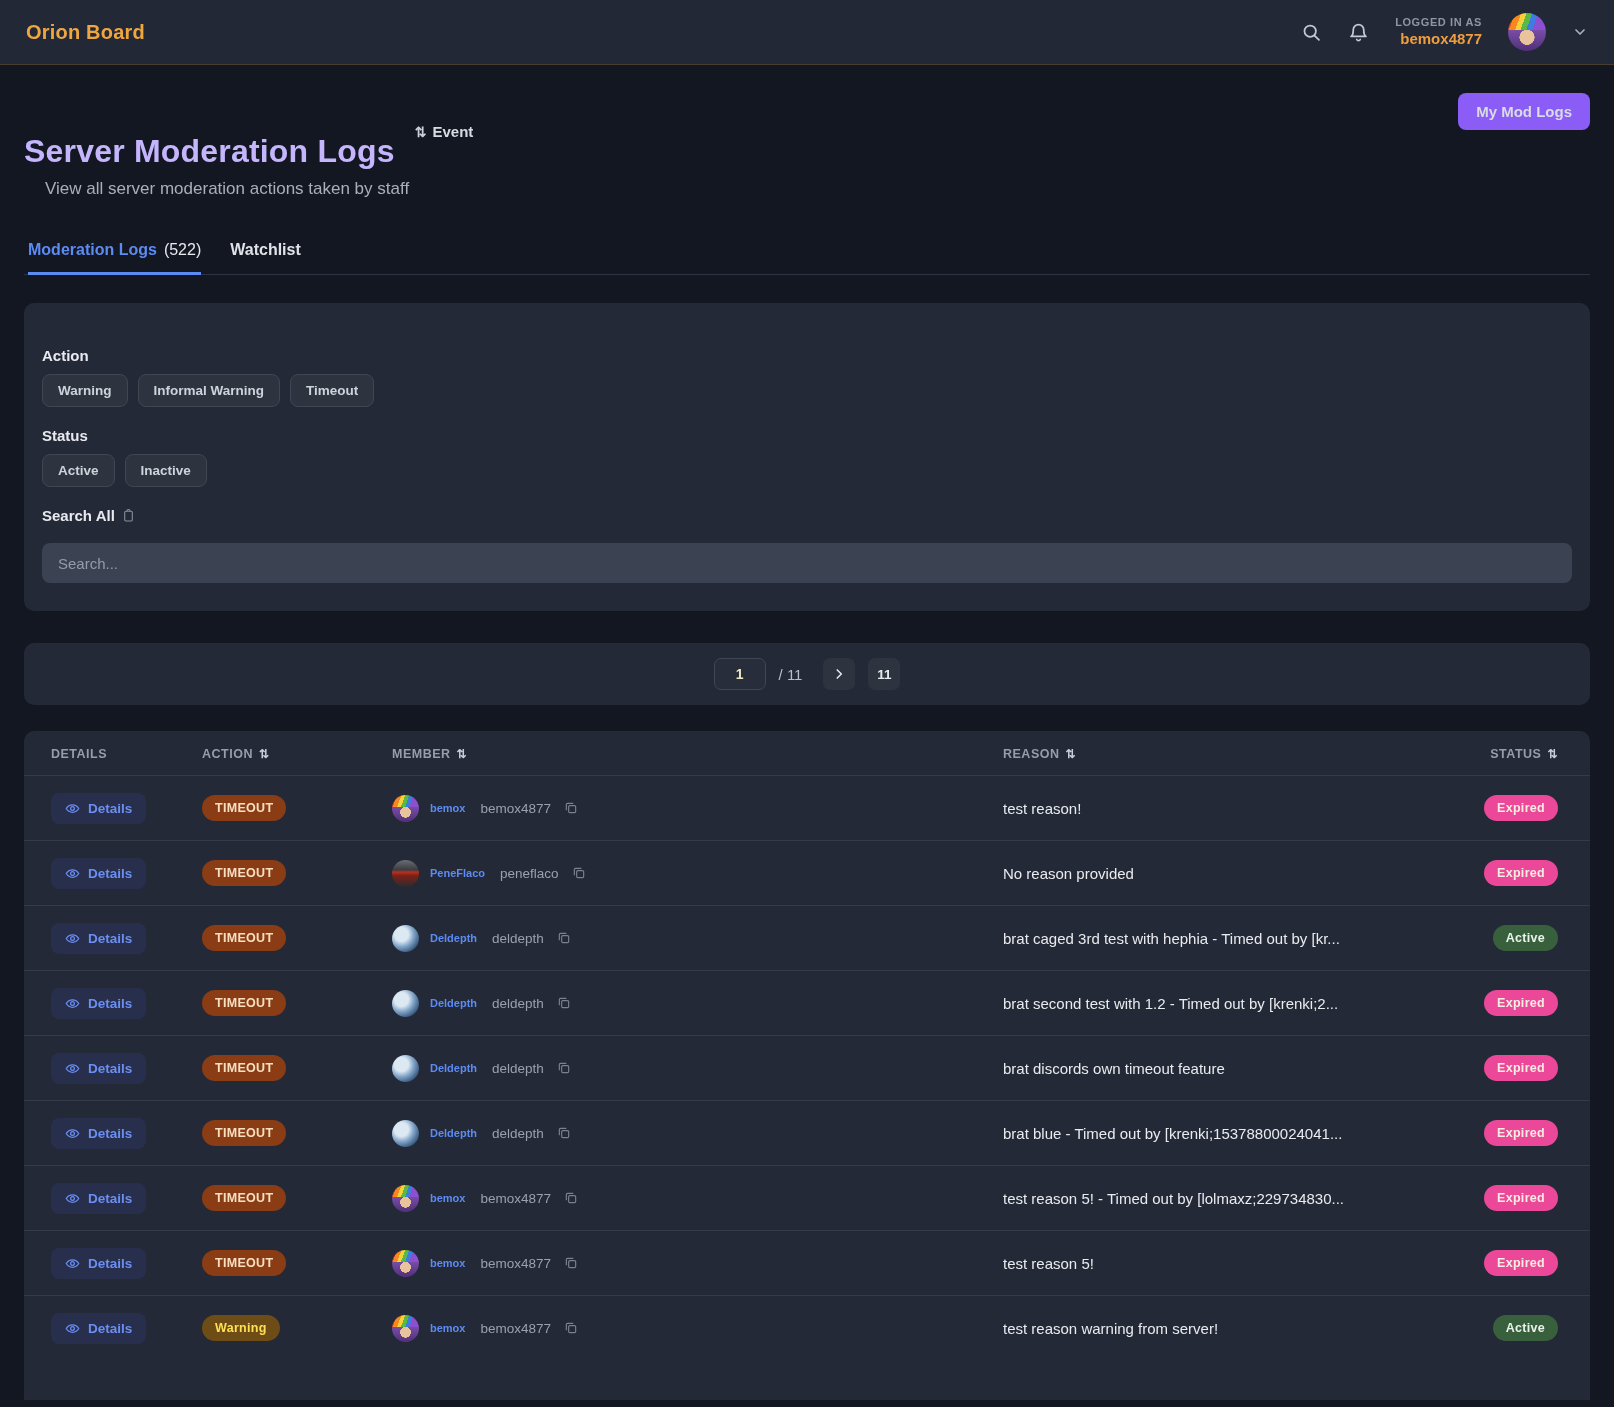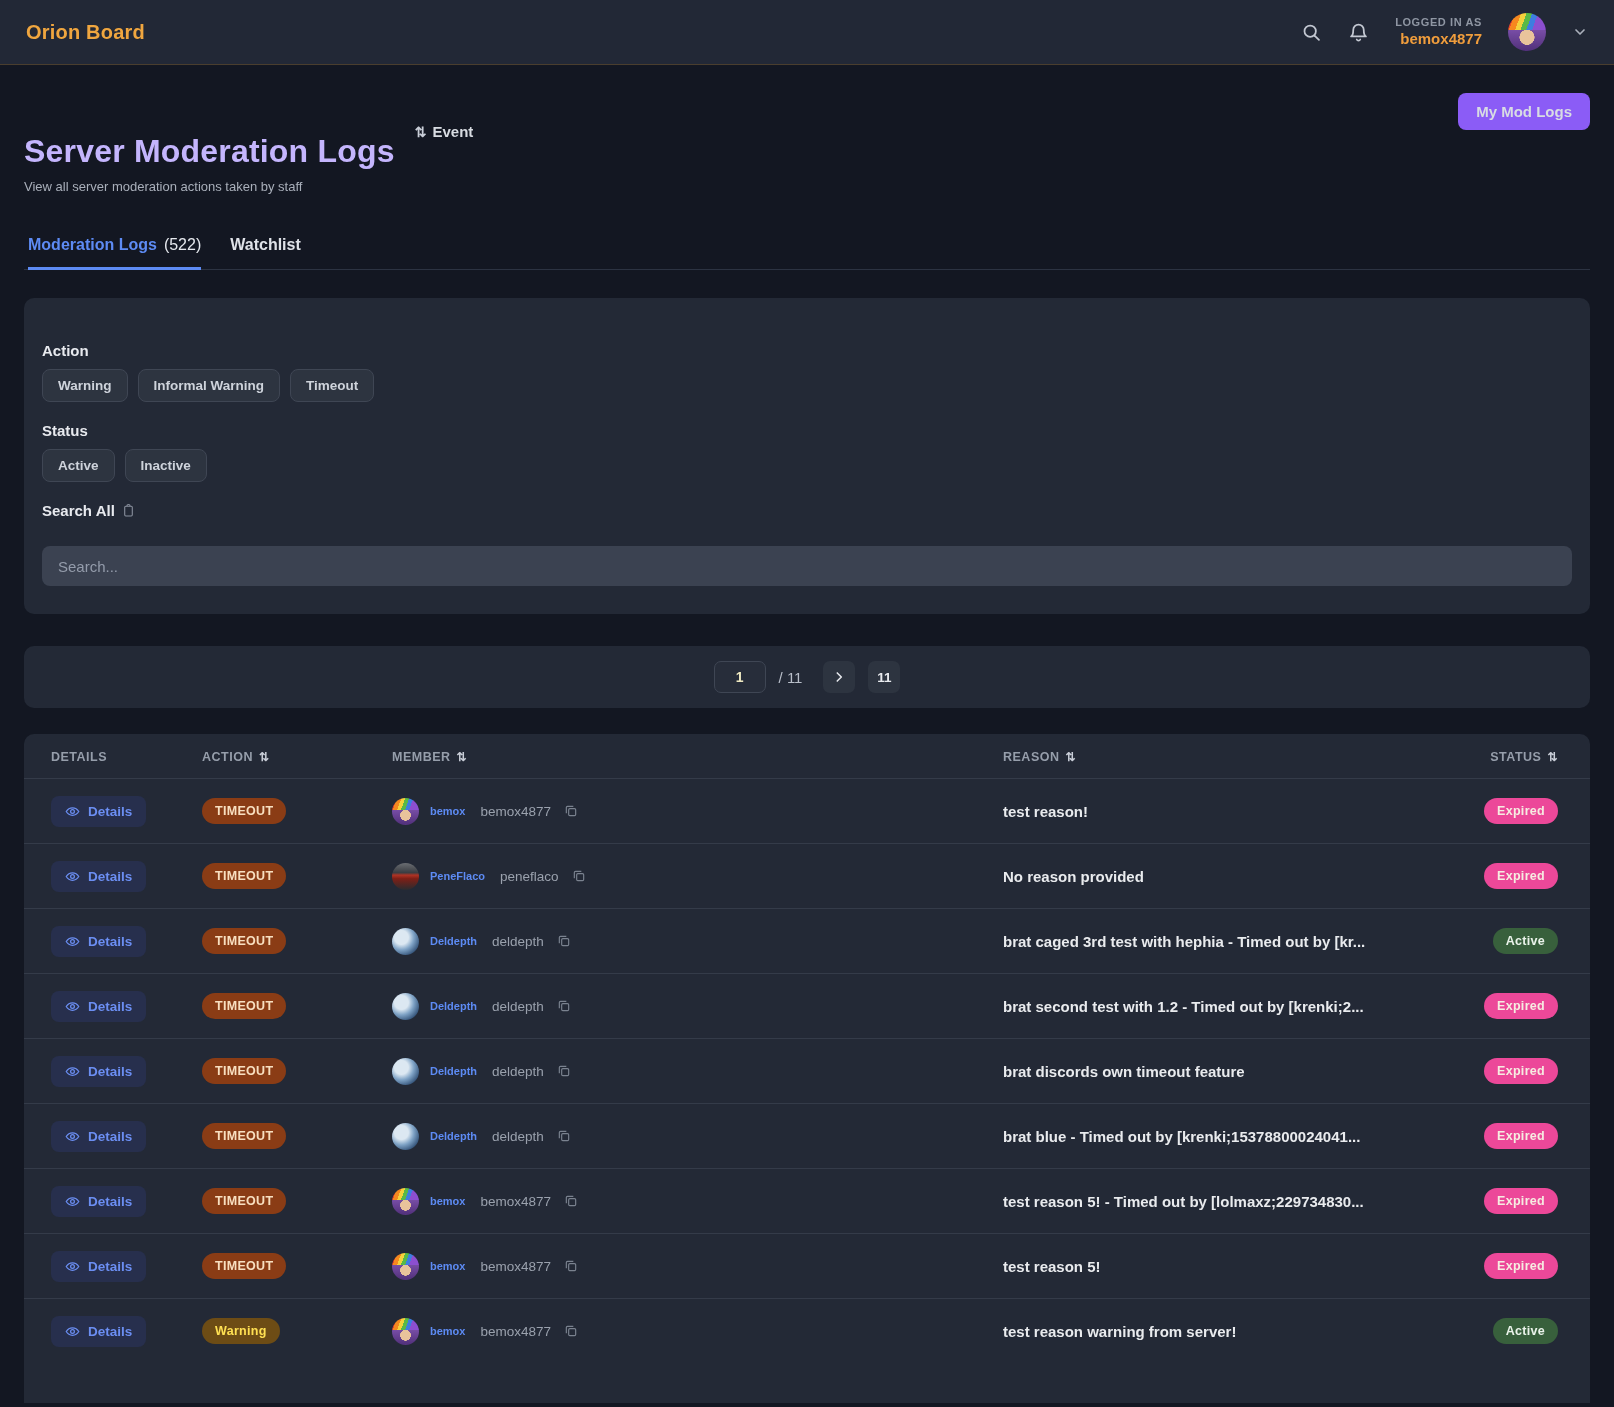--- a/index.html
+++ b/index.html
@@ -38,21 +38,21 @@
   }
   .chevron { color:#aab0bb; }
 
   
   .main { padding:0 24px; }
   .page-head { display:flex; justify-content:space-between; align-items:flex-start; margin-top:28px; }
   .title-row { display:flex; align-items:center; gap:20px; }
   .page-title { font-size:32px; font-weight:700; color:#c4b5fd; letter-spacing:.2px;margin-top:40px; }
   .event-sort { display:flex; align-items:center; gap:6px; color:#d8dce2; font-size:15px; font-weight:600; cursor:pointer; }
   .sort-glyph { font-size:14px; color:#c9ced8; }
-  .subtitle { margin-top:9px; font-size:13px; color:#a9afba; }
+  .subtitle { margin-top:9px; font-size:17px; color:#a9afba;margin-left:21px; }
   .btn { border:none; cursor:pointer; font-family:inherit; }
   .btn-secondary {
     background:#8b5cf6; color:#d8dce3; font-size:15px; font-weight:600;
     padding:10px 18px; border-radius:8px;
   }
   
   .tabs { display:flex; gap:29px; margin-top:42px; border-bottom:1px solid #2c3342; padding:0 4px; }
   .tab { display:flex; gap:7px; padding-bottom:13px; cursor:pointer; font-size:16px; font-weight:600; color:#dfe2e8; border-bottom:3px solid transparent; margin-bottom:-1px; }
   .tab.active { color:#5d8bf4; border-bottom-color:#5d8bf4; }
   .tab .count { color:#e6e9ee; font-weight:400; }
@@ -61,21 +61,21 @@
   .card { background:#232936; border-radius:10px; }
   .filters-card { margin-top:28px; padding:24px 18px 28px 18px; }
   .filters-title { font-size:19px; font-weight:700; color:#fff; }
   .filter-label { font-size:15px; font-weight:600; color:#e8eaef; margin-top:20px; display:flex; align-items:center; gap:7px; }
   .chip-row { display:flex; gap:10px; margin-top:10px; }
   .chip {
     background:#2d3440; border:1px solid #3f4654; border-radius:8px;
     color:#ced3db; font-size:13.5px; font-weight:600; padding:8px 15px;
   }
   .search-input {
-    margin-top:27px; width:100%; height:40px; background:#3b4251; border:none; border-radius:8px;
+    margin-top:19px; width:100%; height:40px; background:#3b4251; border:none; border-radius:8px;
     padding:0 16px; color:#e8eaee; font-size:15px; font-family:inherit; outline:none;
   }
   .search-input::placeholder { color:#949cab; }
 
   
   .pagination-card { margin-top:32px; height:62px; display:flex; align-items:center; justify-content:center; gap:13px; }
   .page-input {
     width:52px; height:32px; background:#272d3a; border:1px solid #3f4654; border-radius:7px;
     text-align:center; color:#efe9c2; font-weight:700; font-size:14px; font-family:inherit; outline:none;
   }
@@ -101,21 +101,21 @@
   .badge { display:inline-block; border-radius:999px; padding:6px 13px; font-size:12.5px; font-weight:700; letter-spacing:.3px; }
   .badge[data-variant="TIMEOUT"] { background:#8a3c15; color:#f8dfc0; }
   .badge[data-variant="Warning"] { background:#6d4c15; color:#ffe052; }
   .badge[data-variant="Expired"] { background:#ec4899; color:#f6ece1; }
   .badge[data-variant="Active"]  { background:#38603c; color:#eaf3ea; }
   .member-cell { display:flex; align-items:center; gap:11px; }
   .avatar-sm { width:27px; height:27px; }
   .member-name { color:#5d8bf4; font-size:11px; font-weight:700; cursor:pointer; }
   .member-username { color:#9aa1ad; font-size:13.5px; margin-left:4px; }
   .copy-icon { color:#7a828f; display:flex; cursor:pointer; margin-left:2px; }
-  .reason { font-size:15px; color:#e9ebee;font-weight:bold; }
+  .reason { font-size:15px; color:#e9ebee; }
   svg { display:block; }
 </style>
 </head>
 <body>
 
 <header class="navbar">
   <div class="brand">Orion Board</div>
   <div class="nav-right">
     <button class="icon-btn">
       <svg width="21" height="21" viewBox="0 0 24 24" fill="none" stroke="currentColor" stroke-width="2" stroke-linecap="round">

